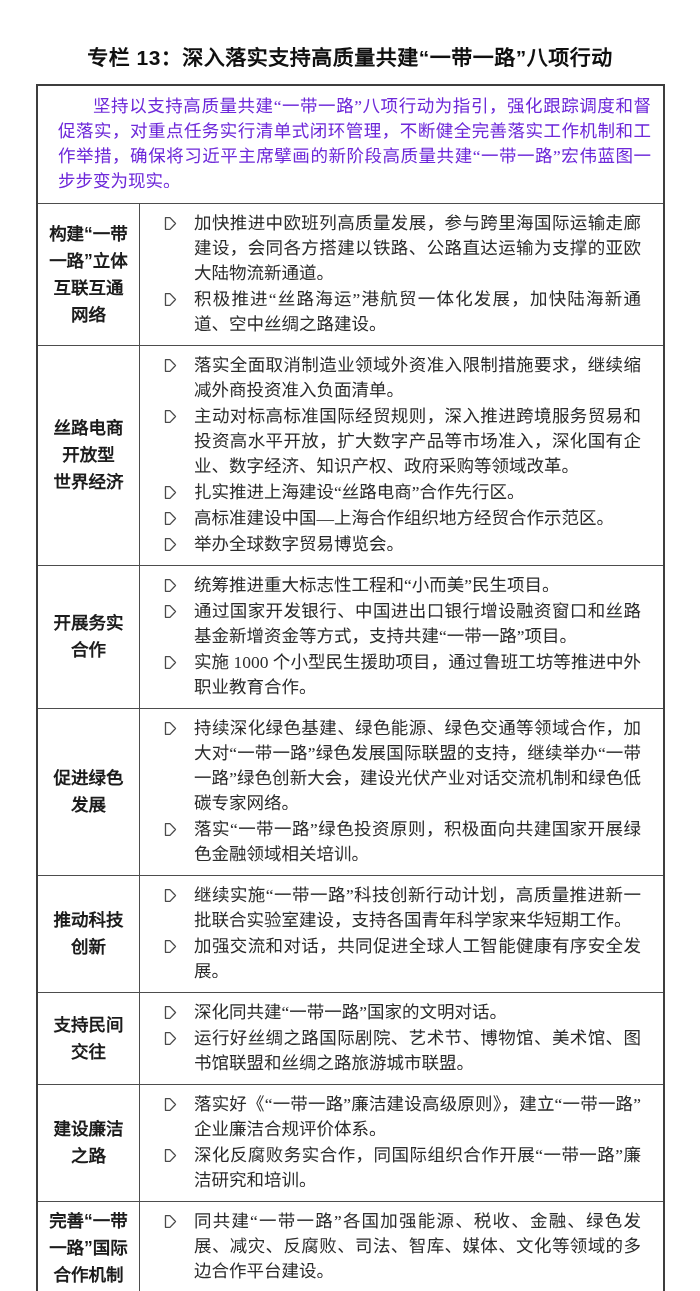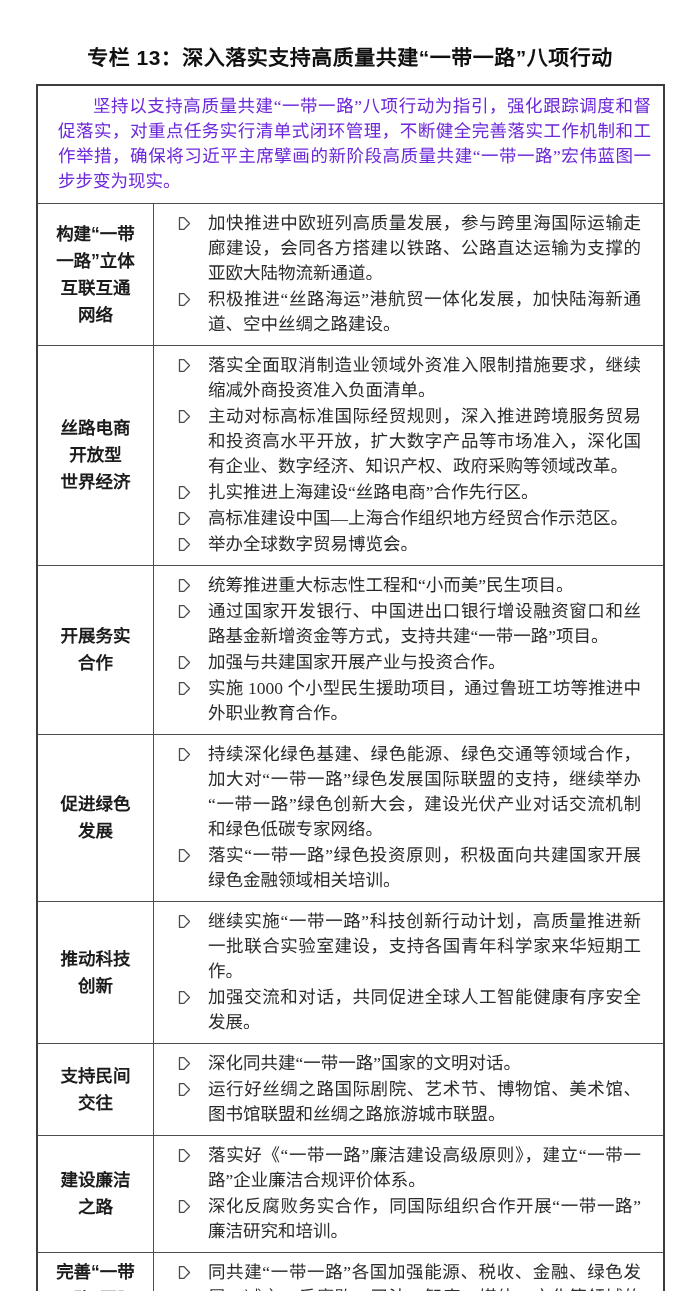--- a/index.html
+++ b/index.html
@@ -48,21 +48,21 @@
     border-bottom: none;
   }
   .rhead {
     flex: 0 0 99px;
     width: 99px;
     border-right: 1px solid #4d4d4d;
     display: flex;
     align-items: center;
     justify-content: center;
     text-align: center;
-    padding: 6px 8px;
+    padding: 6px 1px;
     box-sizing: content-box;
   }
   .rhead-text {
     font-family: "Liberation Sans", "DejaVu Sans", sans-serif;
     font-weight: bold;
     font-size: 17.5px;
     line-height: 27px;
     color: #1c1c1c;
     white-space: pre-line;
   }
@@ -201,28 +201,20 @@
 
   <div class="item">
     <span class="bullet">
       <svg viewBox="0 0 14 16" width="13" height="15" aria-hidden="true">
         <path d="M1.6 1.7 L6.4 1.7 L12.4 8 L6.4 14.3 L1.6 14.3 Z" fill="#ffffff" stroke="#4a4a4a" stroke-width="1.4" stroke-linejoin="round"></path>
       </svg>
     </span>
     <span class="item-text">通过国家开发银行、中国进出口银行增设融资窗口和丝路基金新增资金等方式，支持共建“一带一路”项目。</span>
   </div>
 
-  <div class="item">
-    <span class="bullet">
-      <svg viewBox="0 0 14 16" width="13" height="15" aria-hidden="true">
-        <path d="M1.6 1.7 L6.4 1.7 L12.4 8 L6.4 14.3 L1.6 14.3 Z" fill="#ffffff" stroke="#4a4a4a" stroke-width="1.4" stroke-linejoin="round"></path>
-      </svg>
-    </span>
-    <span class="item-text">加强与共建国家开展产业与投资合作。</span>
-  </div>
 
   <div class="item">
     <span class="bullet">
       <svg viewBox="0 0 14 16" width="13" height="15" aria-hidden="true">
         <path d="M1.6 1.7 L6.4 1.7 L12.4 8 L6.4 14.3 L1.6 14.3 Z" fill="#ffffff" stroke="#4a4a4a" stroke-width="1.4" stroke-linejoin="round"></path>
       </svg>
     </span>
     <span class="item-text">实施 1000 个小型民生援助项目，通过鲁班工坊等推进中外职业教育合作。</span>
   </div>
 </div>

